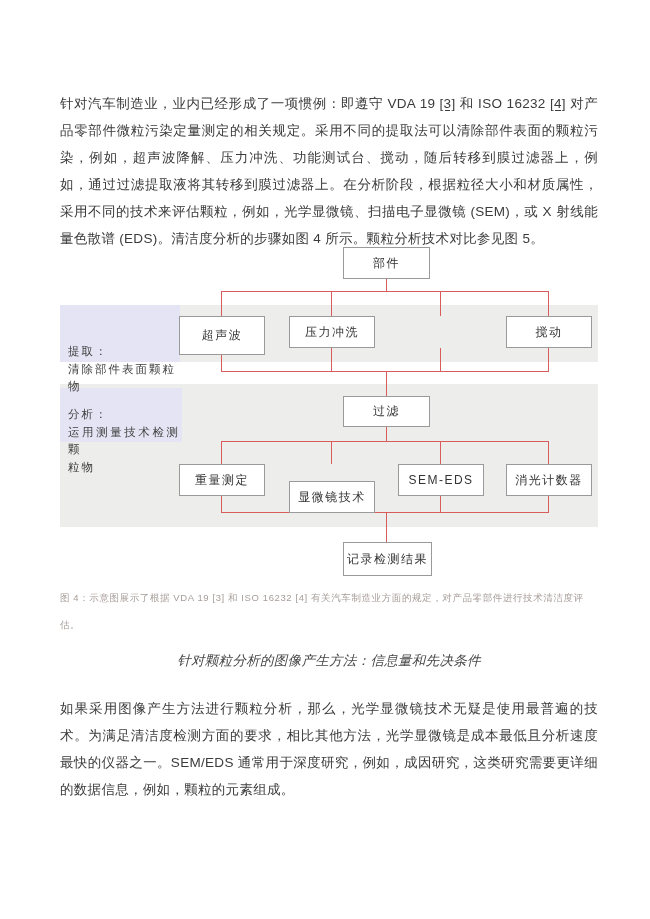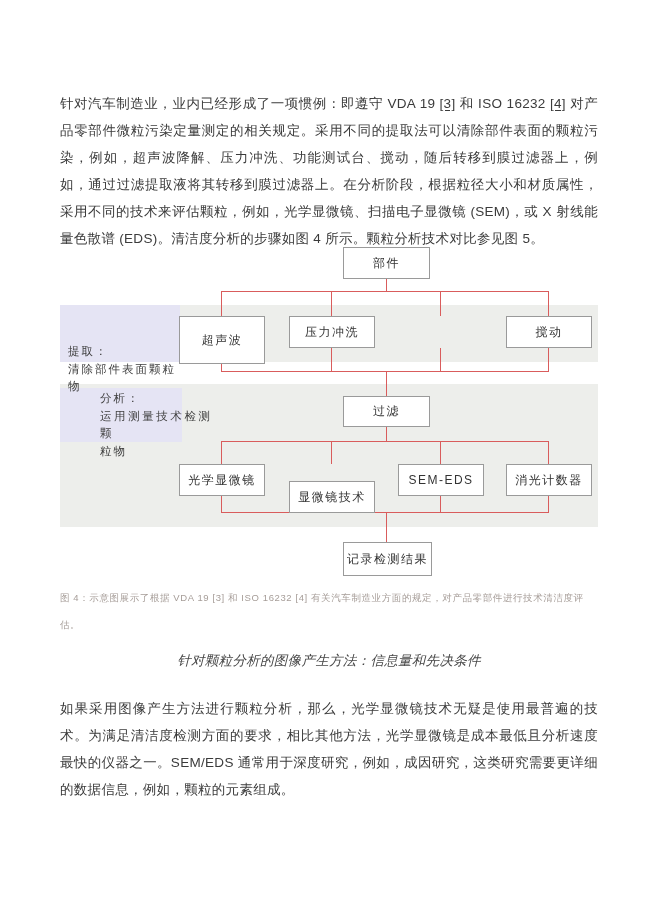--- a/index.html
+++ b/index.html
@@ -60,21 +60,21 @@
   <div class="diagram">
 
     <div class="band" style="left:60px;top:59px;width:538px;height:57px;"></div>
     <div class="band-lav" style="left:60px;top:59px;width:120px;height:57px;"></div>
     <div class="band" style="left:60px;top:138px;width:538px;height:143px;"></div>
     <div class="band-lav" style="left:60px;top:142px;width:122px;height:54px;"></div>
 
     <div class="band-label" style="left:68px;top:61px;width:108px;margin-top:36px;">提取：
 清除部件表面颗粒
 物</div>
-    <div class="band-label" style="left:68px;top:144px;width:112px;margin-left:32px;">分析：
+    <div class="band-label" style="left:68px;top:160px;width:112px;">分析：
 运用测量技术检测颗
 粒物</div>
 
     <div class="red" style="left:386px;top:33px;width:1px;height:13px;"></div>
     <div class="red" style="left:221px;top:45px;width:328px;height:1px;"></div>
     <div class="red" style="left:221px;top:46px;width:1px;height:24px;"></div>
     <div class="red" style="left:331px;top:46px;width:1px;height:24px;"></div>
     <div class="red" style="left:440px;top:46px;width:1px;height:24px;"></div>
     <div class="red" style="left:548px;top:46px;width:1px;height:24px;"></div>
 
@@ -94,27 +94,27 @@
 
     <div class="red" style="left:221px;top:250px;width:1px;height:16px;"></div>
     <div class="red" style="left:331px;top:250px;width:1px;height:16px;"></div>
     <div class="red" style="left:440px;top:250px;width:1px;height:16px;"></div>
     <div class="red" style="left:548px;top:250px;width:1px;height:16px;"></div>
     <div class="red" style="left:221px;top:266px;width:328px;height:1px;"></div>
     <div class="red" style="left:386px;top:267px;width:1px;height:29px;"></div>
 
     <div class="fbox" style="left:343px;top:1px;width:87px;height:32px;">部件</div>
 
-    <div class="fbox" style="left:179px;top:70px;width:86px;height:48px;">超声波</div>
+    <div class="fbox" style="left:179px;top:70px;width:86px;height:39px;">超声波</div>
     <div class="fbox" style="left:289px;top:70px;width:86px;height:32px;">压力冲洗</div>
     <div class="fbox" style="left:506px;top:70px;width:86px;height:32px;">搅动</div>
 
     <div class="fbox" style="left:343px;top:150px;width:87px;height:31px;">过滤</div>
 
-    <div class="fbox" style="left:179px;top:218px;width:86px;height:32px;">光学显微镜</div>
+    <div class="fbox" style="left:179px;top:218px;width:86px;height:32px;">重量测定</div>
     <div class="fbox" style="left:289px;top:218px;width:86px;height:32px;margin-top:17px;">显微镜技术</div>
     <div class="fbox" style="left:398px;top:218px;width:86px;height:32px;">SEM-EDS</div>
     <div class="fbox" style="left:506px;top:218px;width:86px;height:32px;">消光计数器</div>
 
     <div class="fbox" style="left:343px;top:296px;width:89px;height:34px;">记录检测结果</div>
   </div>
 
   <div class="caption">
     <span>图 4：示意图展示了根据 VDA 19  [3] 和 ISO 16232 [4] 有关汽车制造业方面的规定，对产品零部件进行技术清洁度评</span>
     <span>估。</span>

